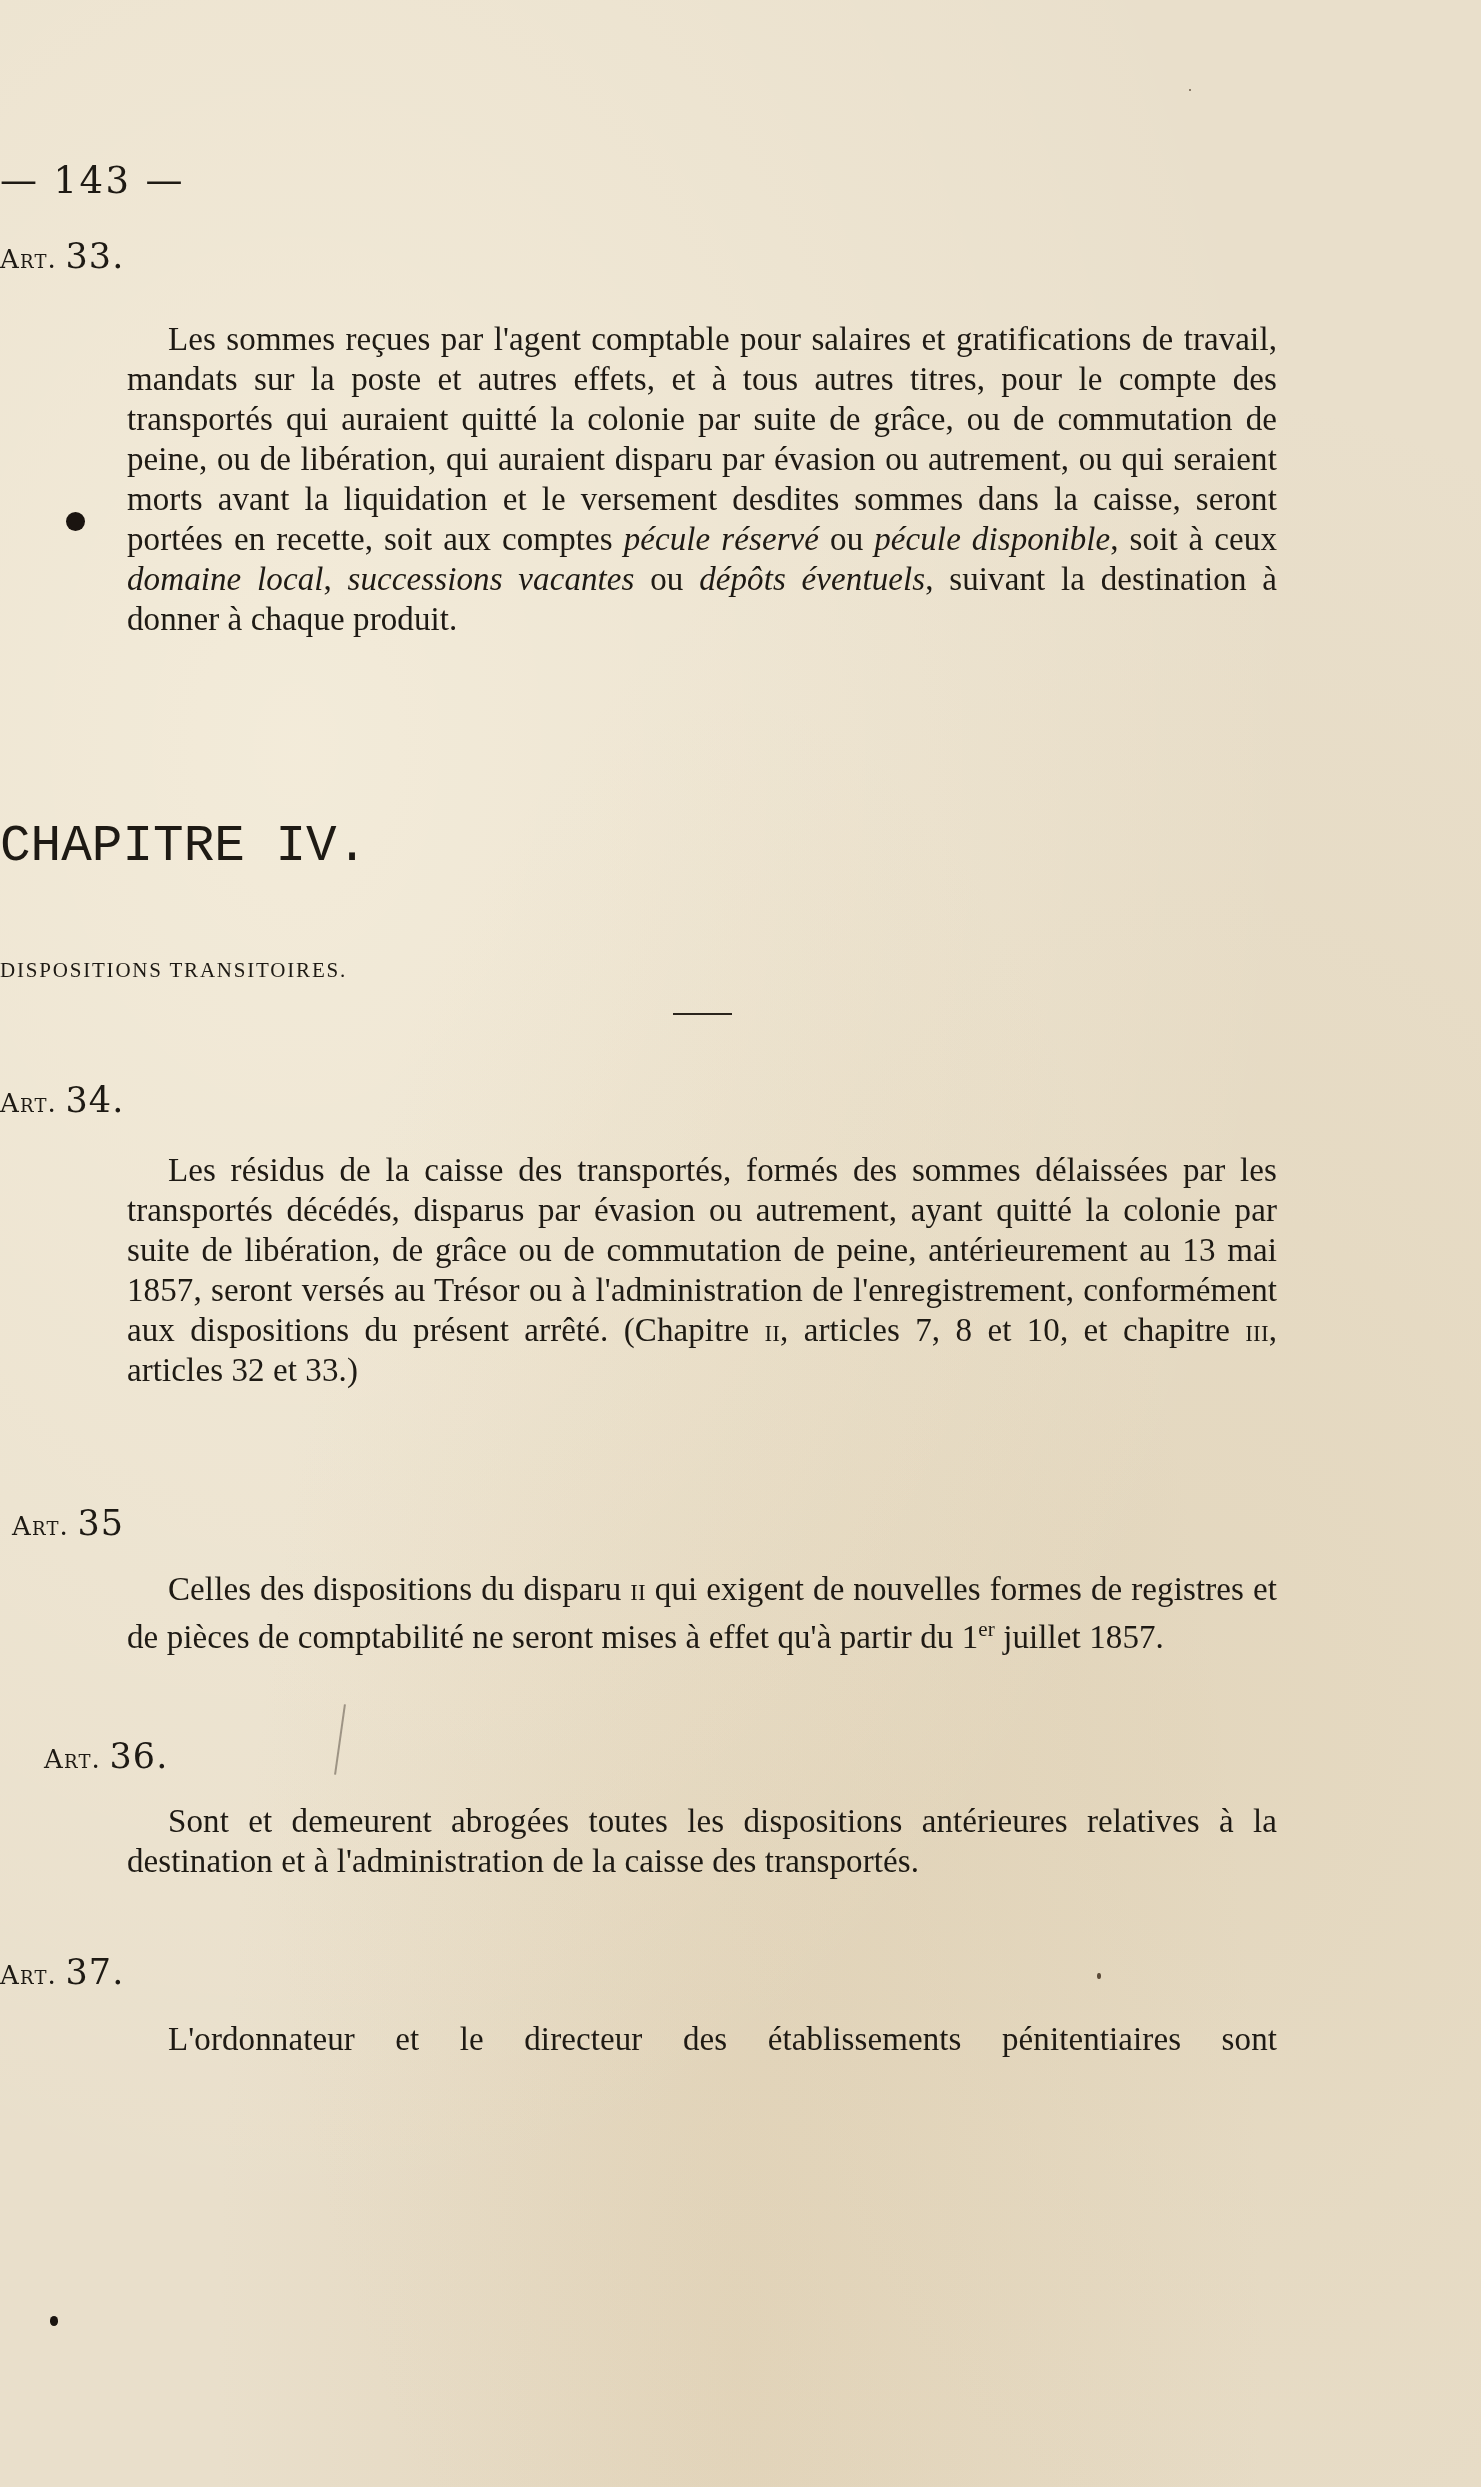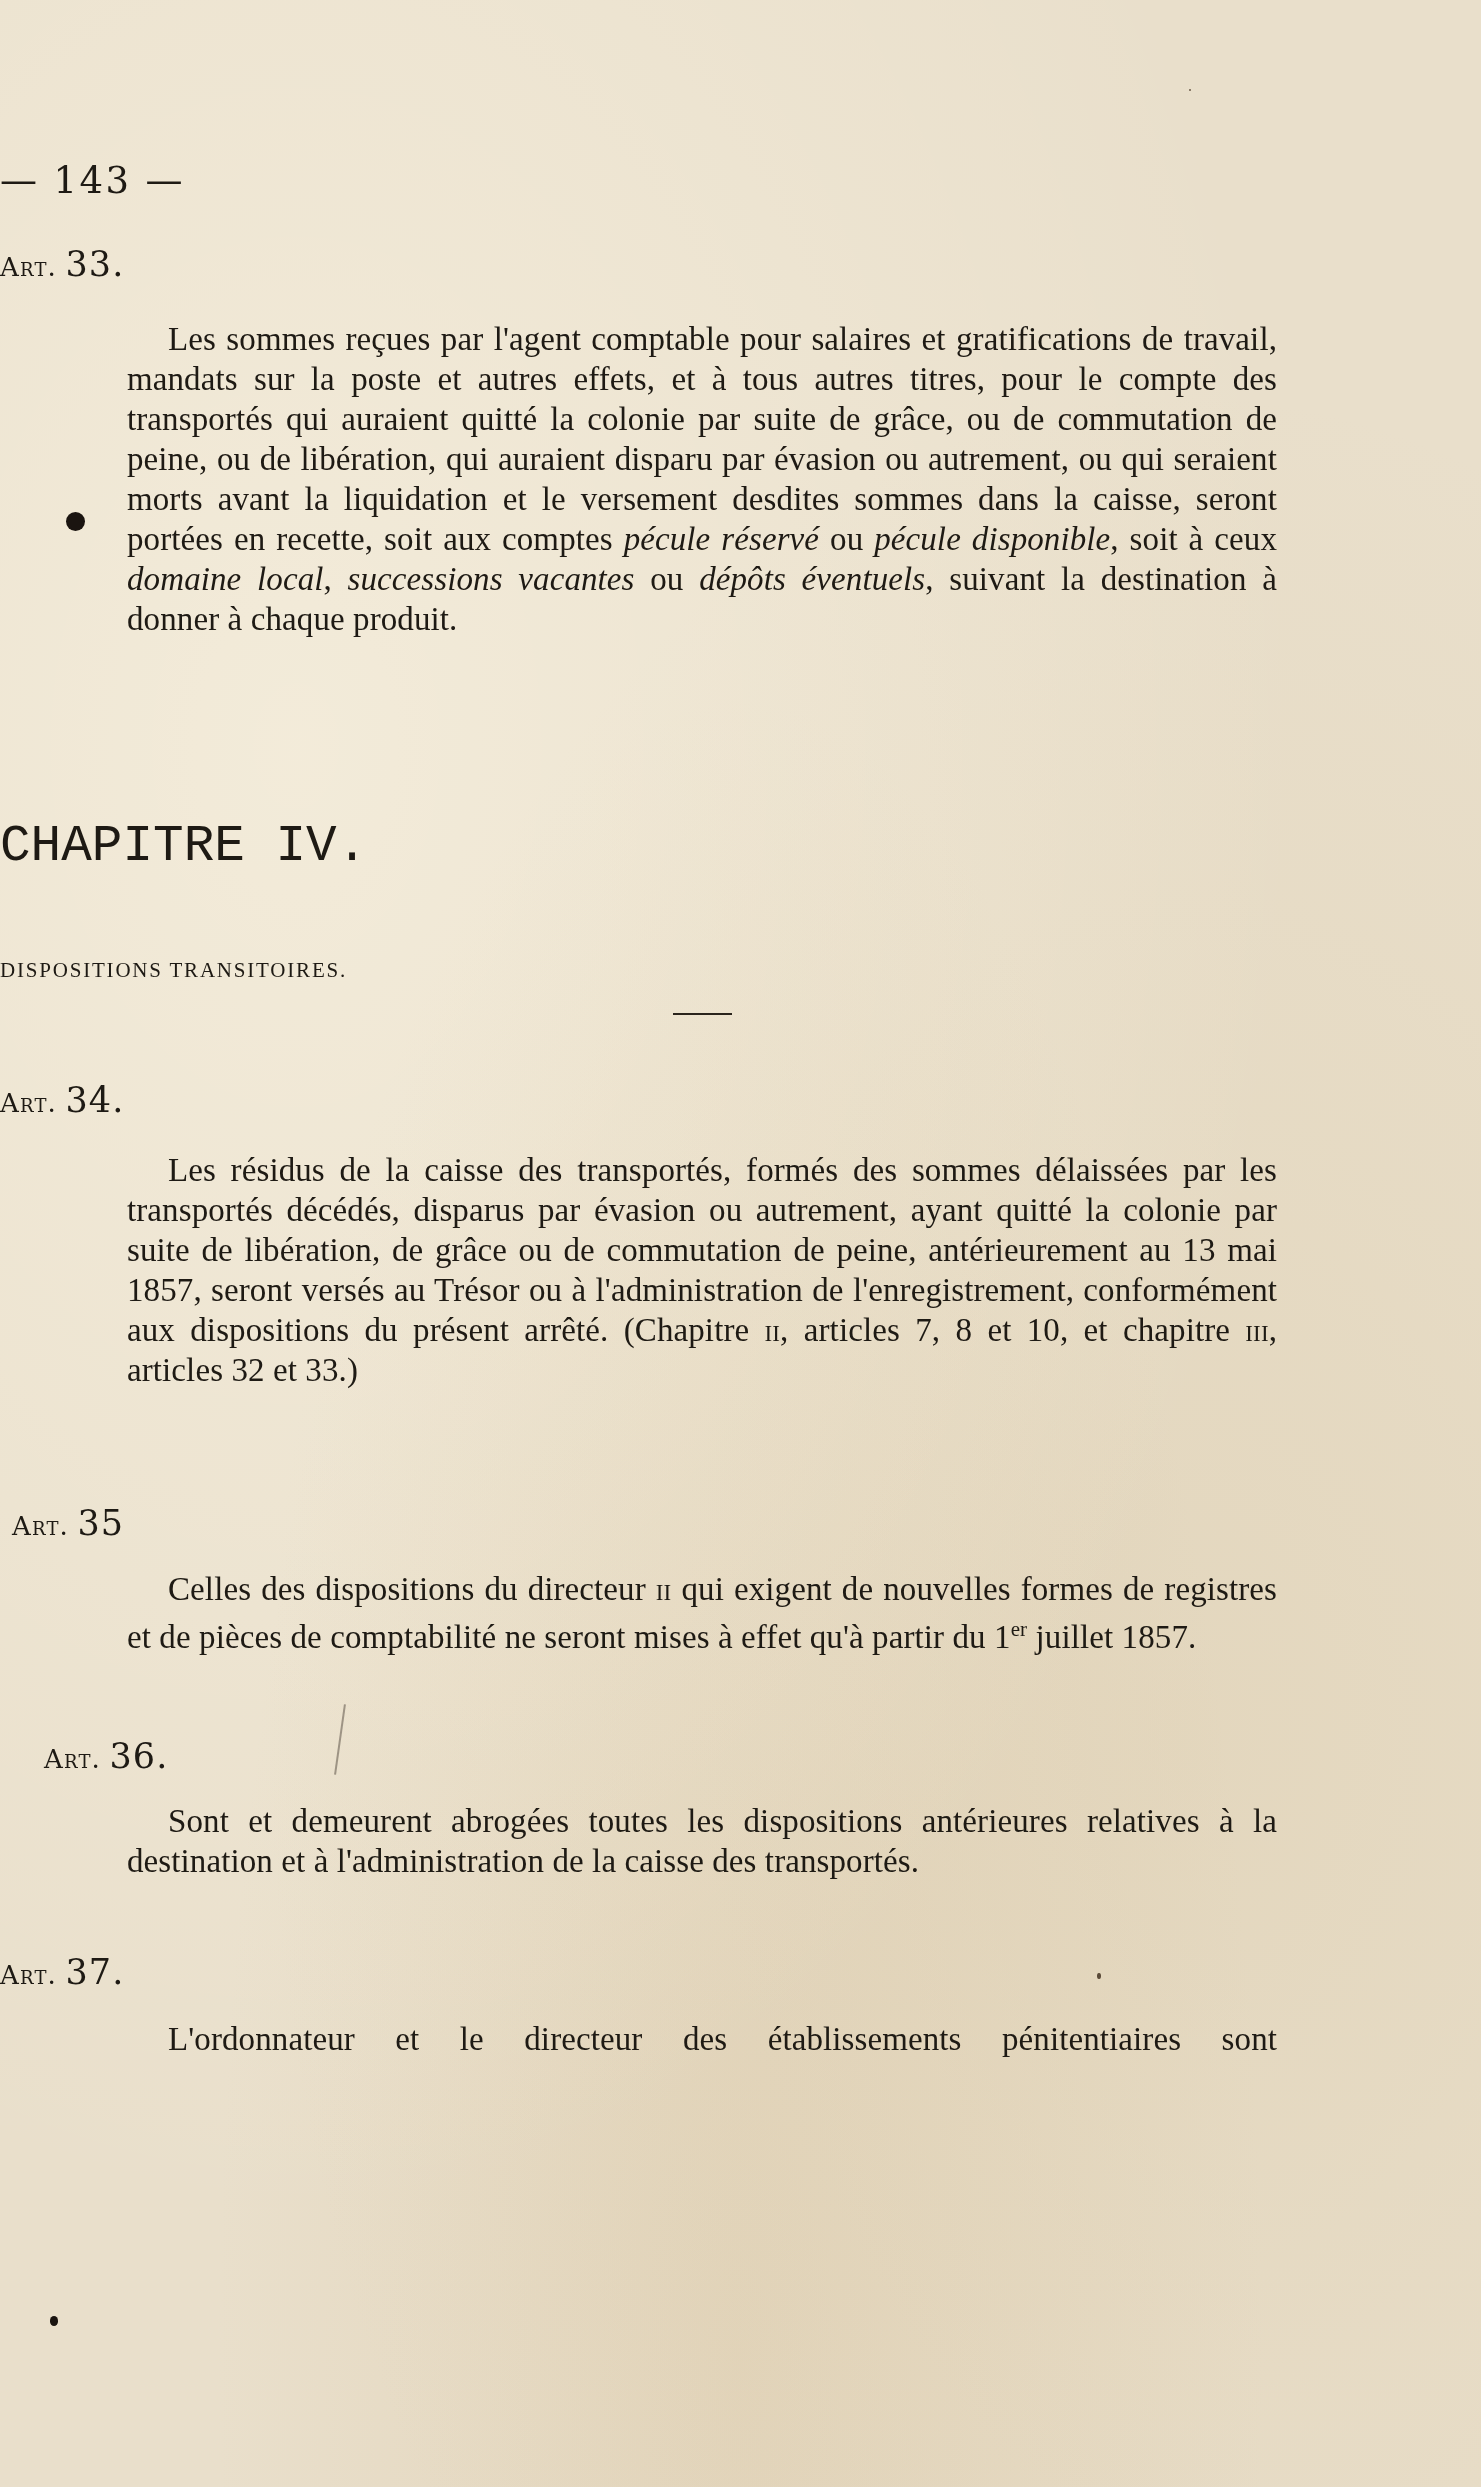--- a/index.html
+++ b/index.html
@@ -33,21 +33,21 @@
   .dot { border-radius: 50%; background: #1a1410; }
   .pencil-mark { left: 339px; top: 1704px; width: 1.8px; height: 71px; background: rgba(80,70,60,0.5); transform: rotate(8deg); }
   sup { font-size: 21px; }
   .roman { font-variant: small-caps; }
 </style>
 </head>
 <body>
 
 <div class="abs center page-number">— 143 —</div>
 
-<div class="abs center art-heading" style="top:244px;">
+<div class="abs center art-heading" style="top:236px;">
   <span class="small-caps">Art.</span><span class="num">33.</span>
 </div>
 <div class="abs para" style="top:319px;">
   <span class="indent"></span><span>Les sommes reçues par l'agent comptable pour salaires et gratifications de travail, mandats sur la poste et autres effets, et à tous autres titres, pour le compte des transportés qui auraient quitté la colonie par suite de grâce, ou de commutation de peine, ou de libération, qui auraient disparu par évasion ou autrement, ou qui seraient morts avant la liquidation et le versement desdites sommes dans la caisse, seront portées en recette, soit aux comptes </span><i>pécule réservé</i><span> ou </span><i>pécule disponible</i><span>, soit à ceux </span><i>domaine local</i><span>, </span><i>successions vacantes</i><span> ou </span><i>dépôts éventuels</i><span>, suivant la destination à donner à chaque produit.</span>
 </div>
 
 <div class="abs center chapter-title">CHAPITRE IV.</div>
 <div class="abs center chapter-subtitle">DISPOSITIONS TRANSITOIRES.</div>
 <div class="abs divider"></div>
 
@@ -55,21 +55,21 @@
   <span class="small-caps">Art.</span><span class="num">34.</span>
 </div>
 <div class="abs para" style="top:1150px;">
   <span class="indent"></span><span>Les résidus de la caisse des transportés, formés des sommes délaissées par les transportés décédés, disparus par évasion ou autrement, ayant quitté la colonie par suite de libération, de grâce ou de commutation de peine, antérieurement au 13 mai 1857, seront versés au Trésor ou à l'administration de l'enregistrement, conformément aux dispositions du présent arrêté. (Chapitre </span><span class="roman">ii</span><span>, articles 7, 8 et 10, et chapitre </span><span class="roman">iii</span><span>, articles 32 et 33.)</span>
 </div>
 
 <div class="abs center art-heading" style="top:1503px;padding-left:12px;">
   <span class="small-caps">Art.</span><span class="num">35</span>
 </div>
 <div class="abs para" style="top:1569px;">
-  <span class="indent"></span><span>Celles des dispositions du directeur </span><span class="roman">ii</span><span> qui exigent de nouvelles formes de registres et de pièces de comptabilité ne seront mises à effet qu'à partir du 1</span><sup>er</sup><span> juillet 1857.</span>
+  <span class="indent"></span><span>Celles des dispositions du disparu </span><span class="roman">ii</span><span> qui exigent de nouvelles formes de registres et de pièces de comptabilité ne seront mises à effet qu'à partir du 1</span><sup>er</sup><span> juillet 1857.</span>
 </div>
 <div class="abs pencil-mark"></div>
 
 <div class="abs center art-heading" style="top:1736px;padding-left:44px;">
   <span class="small-caps">Art.</span><span class="num">36.</span>
 </div>
 <div class="abs para" style="top:1801px;">
   <span class="indent"></span><span>Sont et demeurent abrogées toutes les dispositions antérieures relatives à la destination et à l'administration de la caisse des transportés.</span>
 </div>
 

